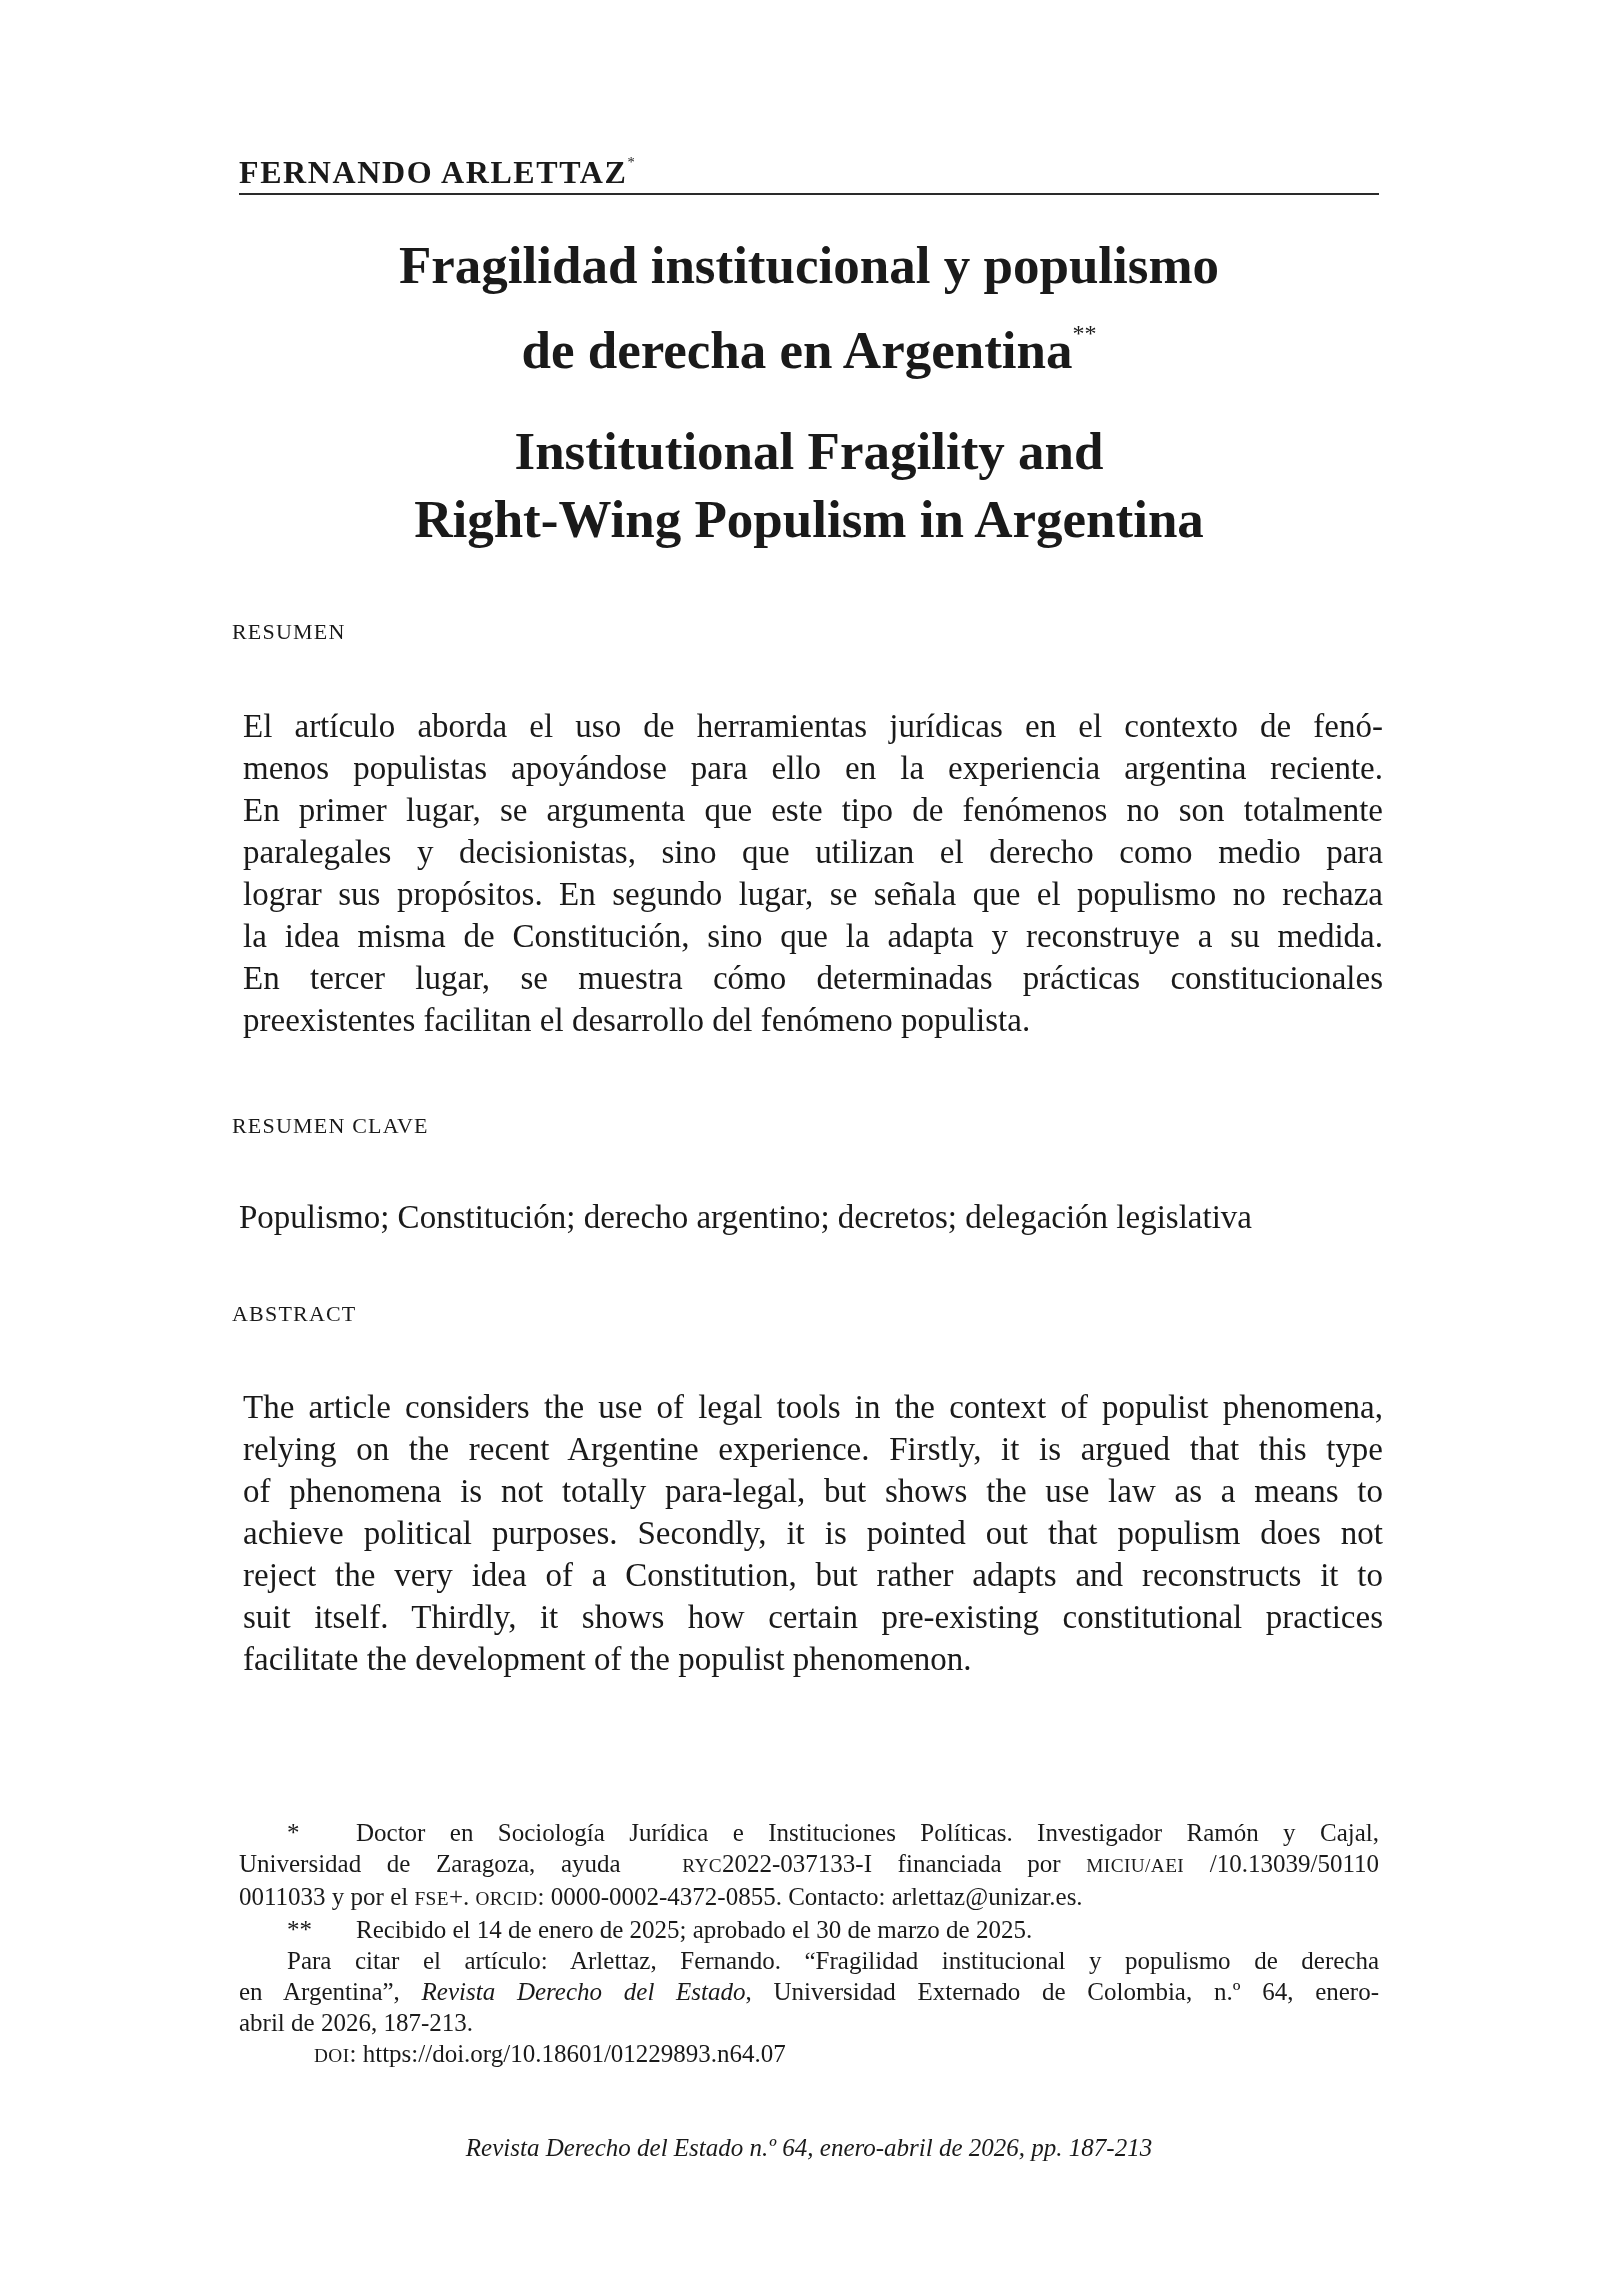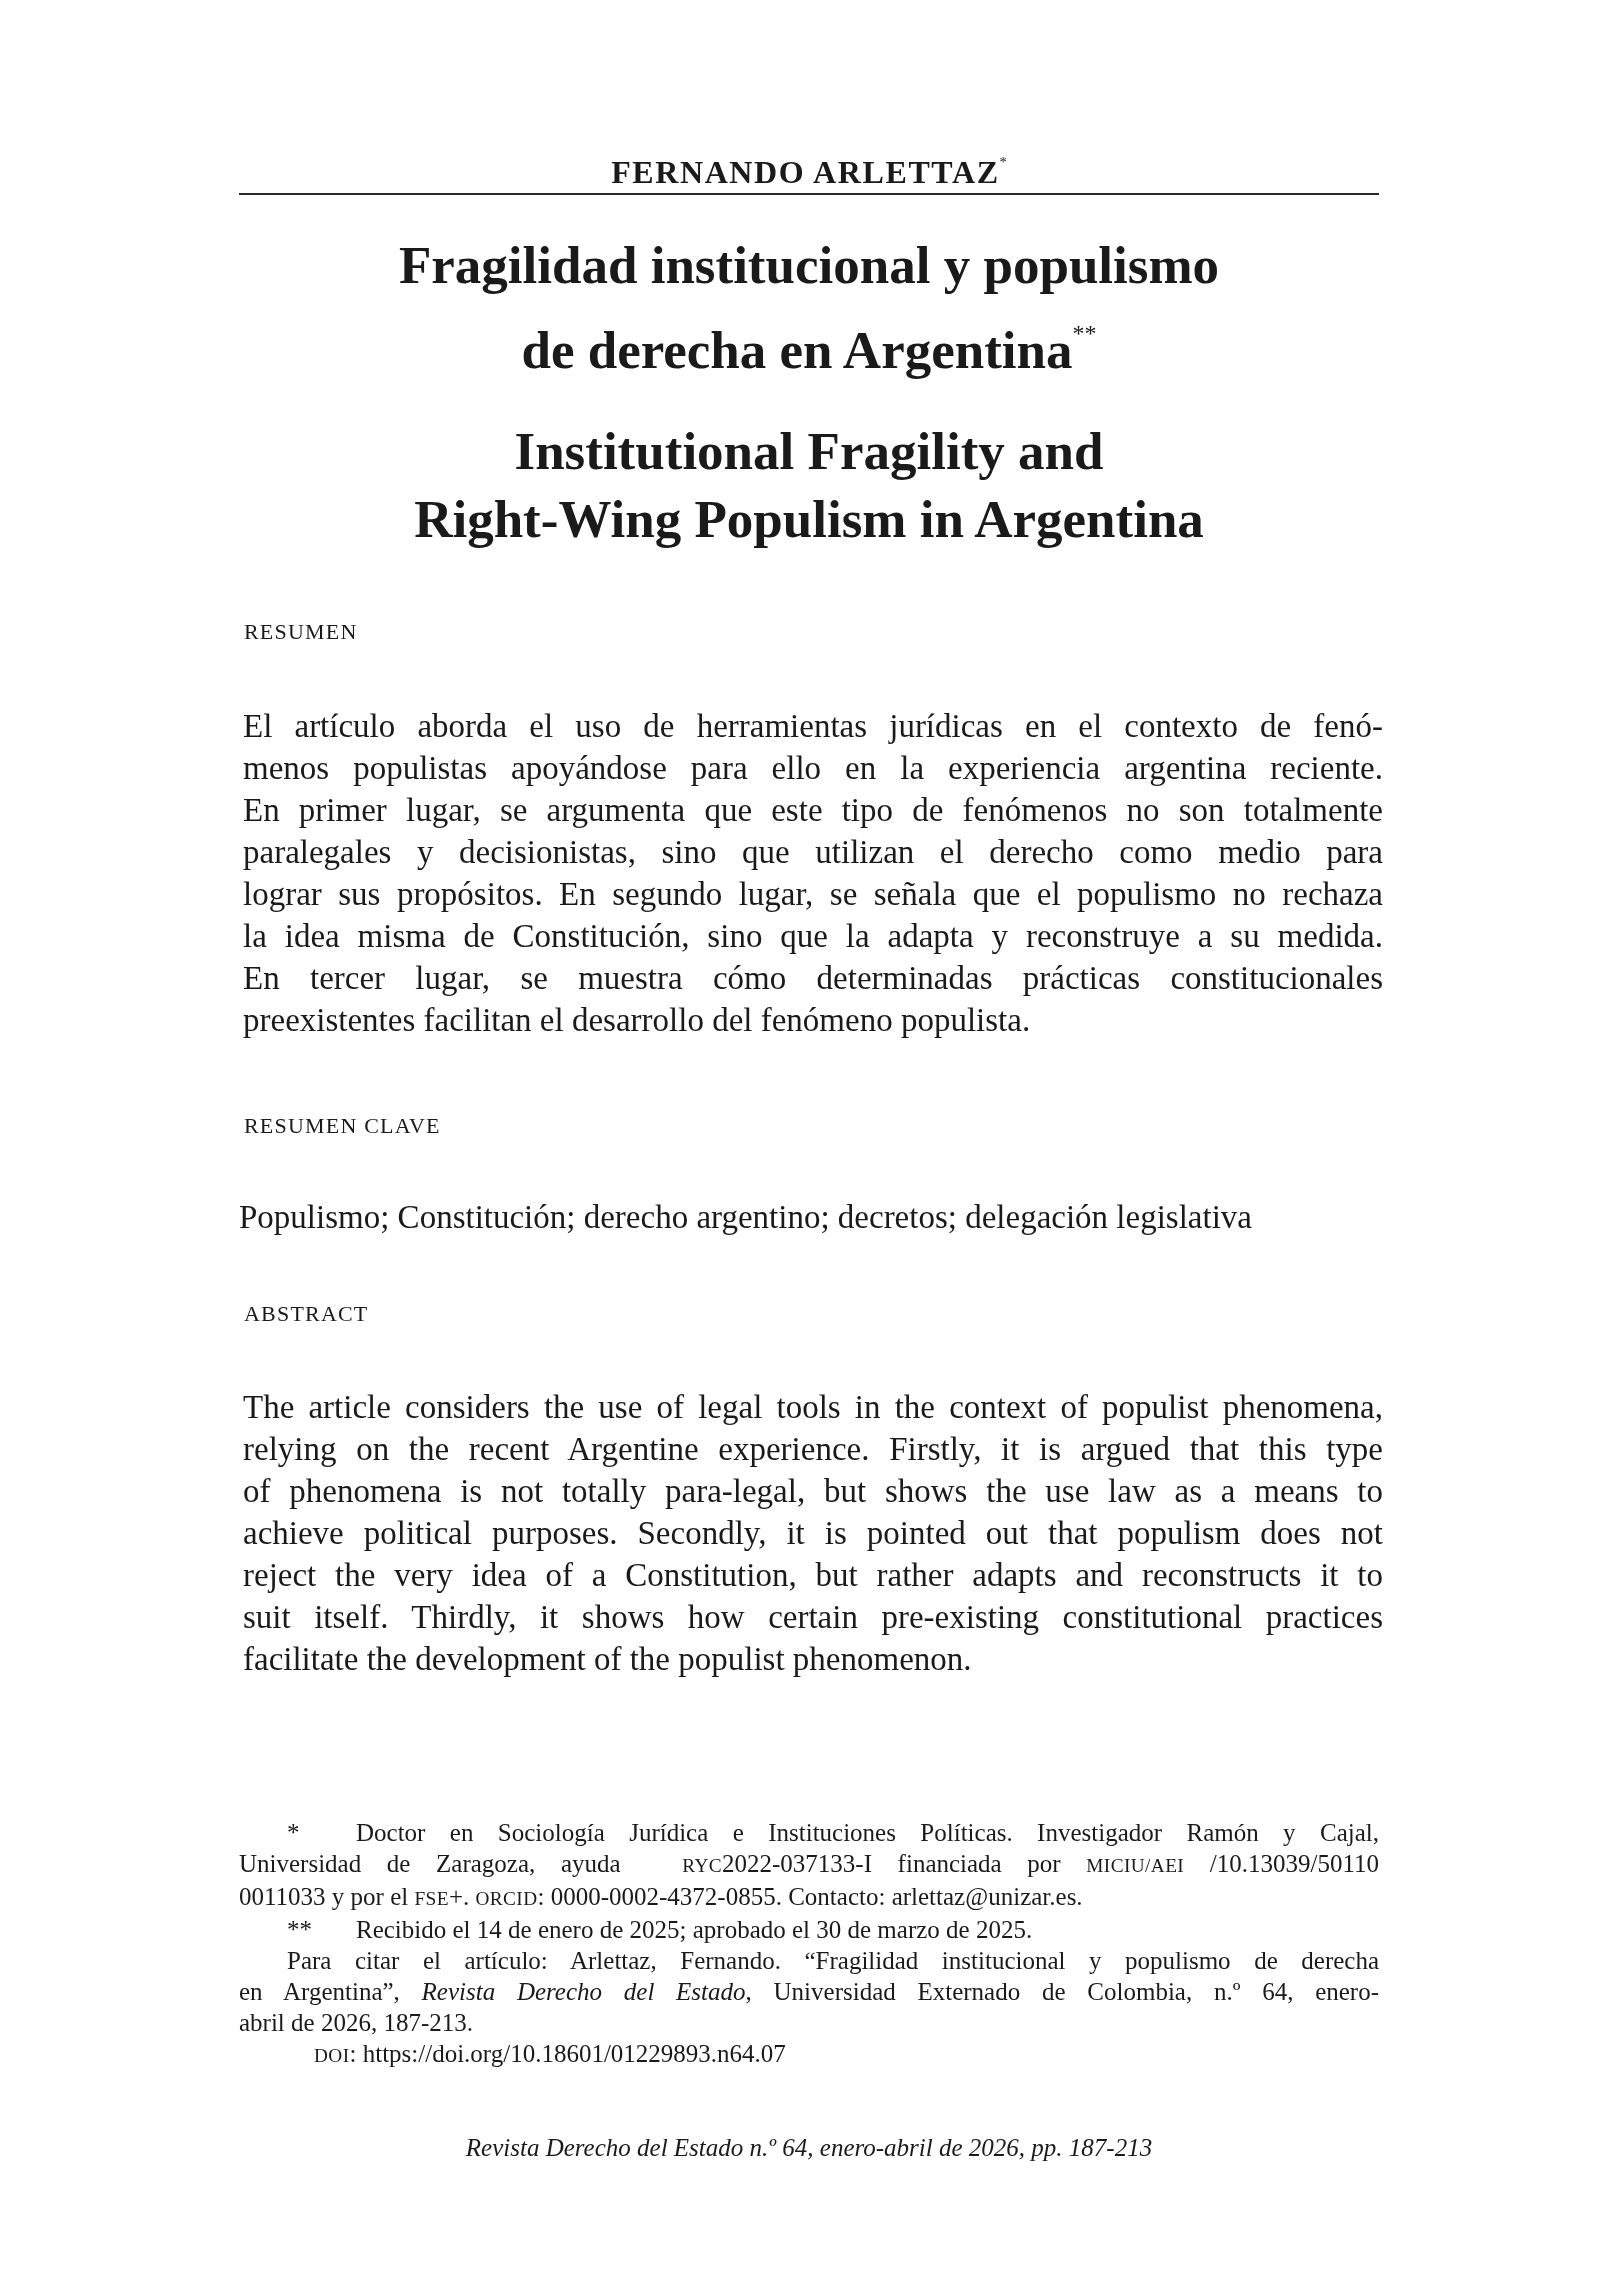--- a/index.html
+++ b/index.html
@@ -8,21 +8,21 @@
     height: 2284px;
     position: relative;
     font-family: "Liberation Serif", "DejaVu Serif", serif;
     color: #1a1a1a;
     overflow: hidden;
   }
   .author {
     position: absolute;
     left: 239px; width: 1140px;
     top: 143px;
-    text-align: center;
+    text-align: left;
     font-size: 32px;
     font-weight: bold;
     letter-spacing: 1.6px;
     line-height: 39px;
   }
   .author sup { font-size: 14.5px; font-weight: normal; vertical-align: 16px; letter-spacing: 0; }
   .rule {
     position: absolute;
     left: 239px; width: 1140px;
     top: 193px;
@@ -35,21 +35,21 @@
     text-align: center;
     font-weight: bold;
     font-size: 53px;
     line-height: 68px;
   }
   .title-es { top: 231px; }
   .title-en { top: 417px; }
   .title-es sup { font-size: 24px; font-weight: normal; vertical-align: 27px; }
   .section-label {
     position: absolute;
-    left: 244px;
+    left: 232px;
     font-size: 22px;
     letter-spacing: 1.2px;
     line-height: 26px;
   }
   .para {
     position: absolute;
     left: 243px; width: 1140px;
     font-size: 33px;
     line-height: 42px;
     text-align: justify;

